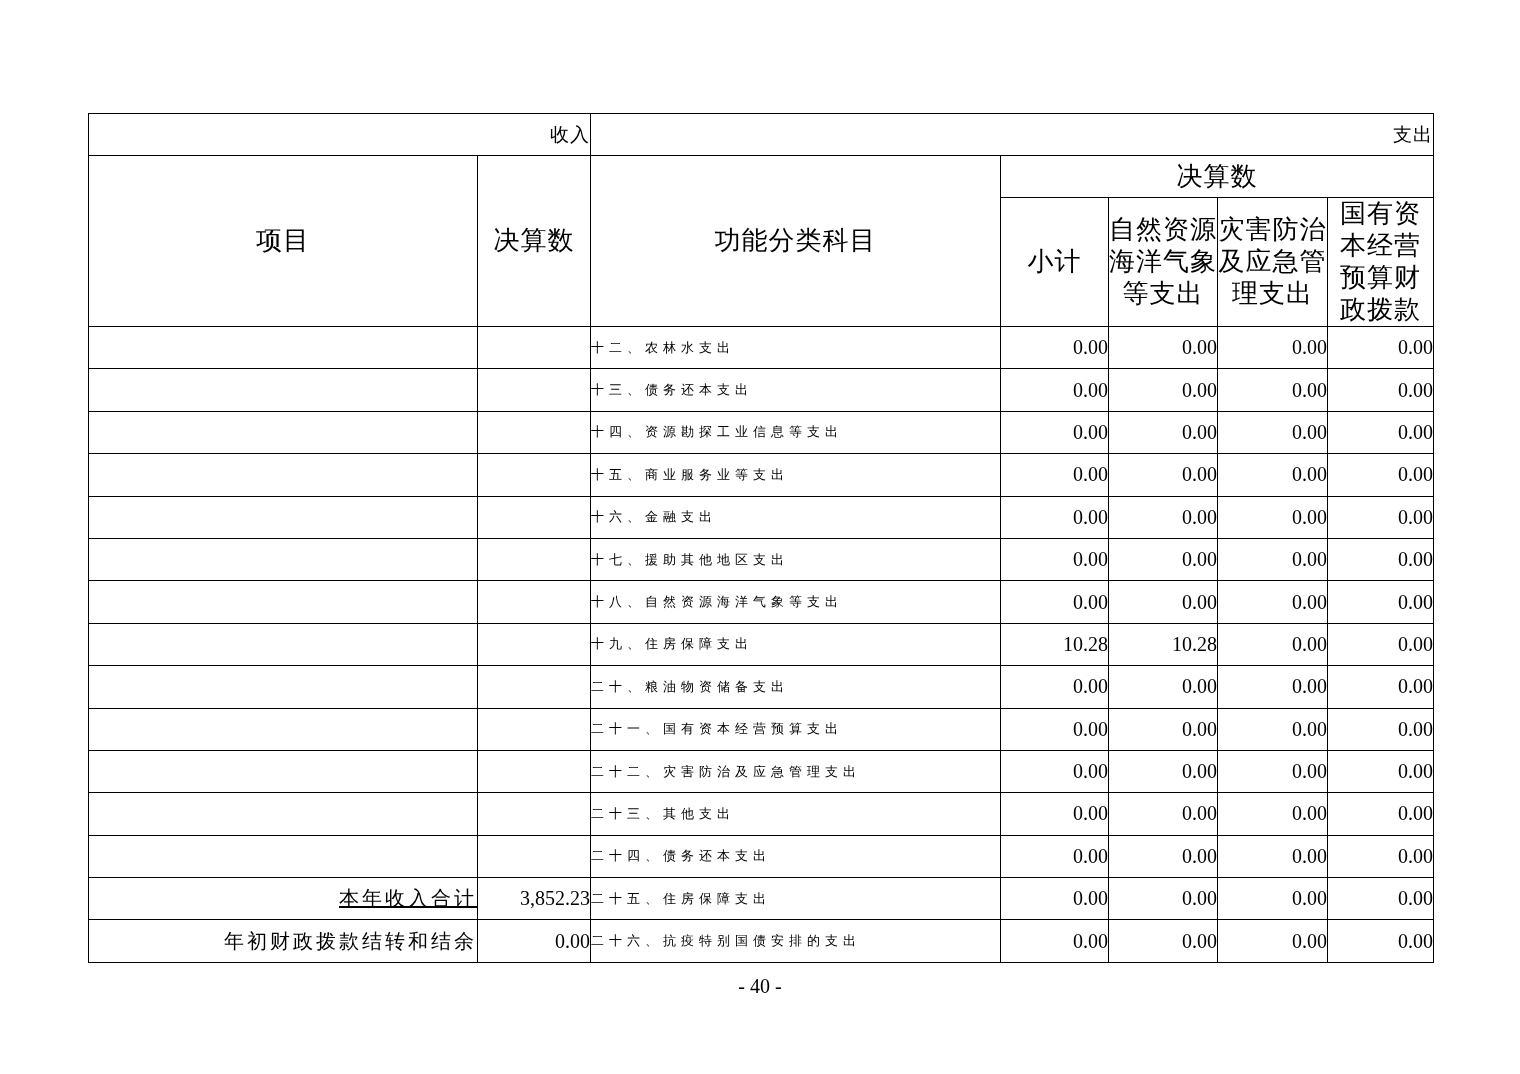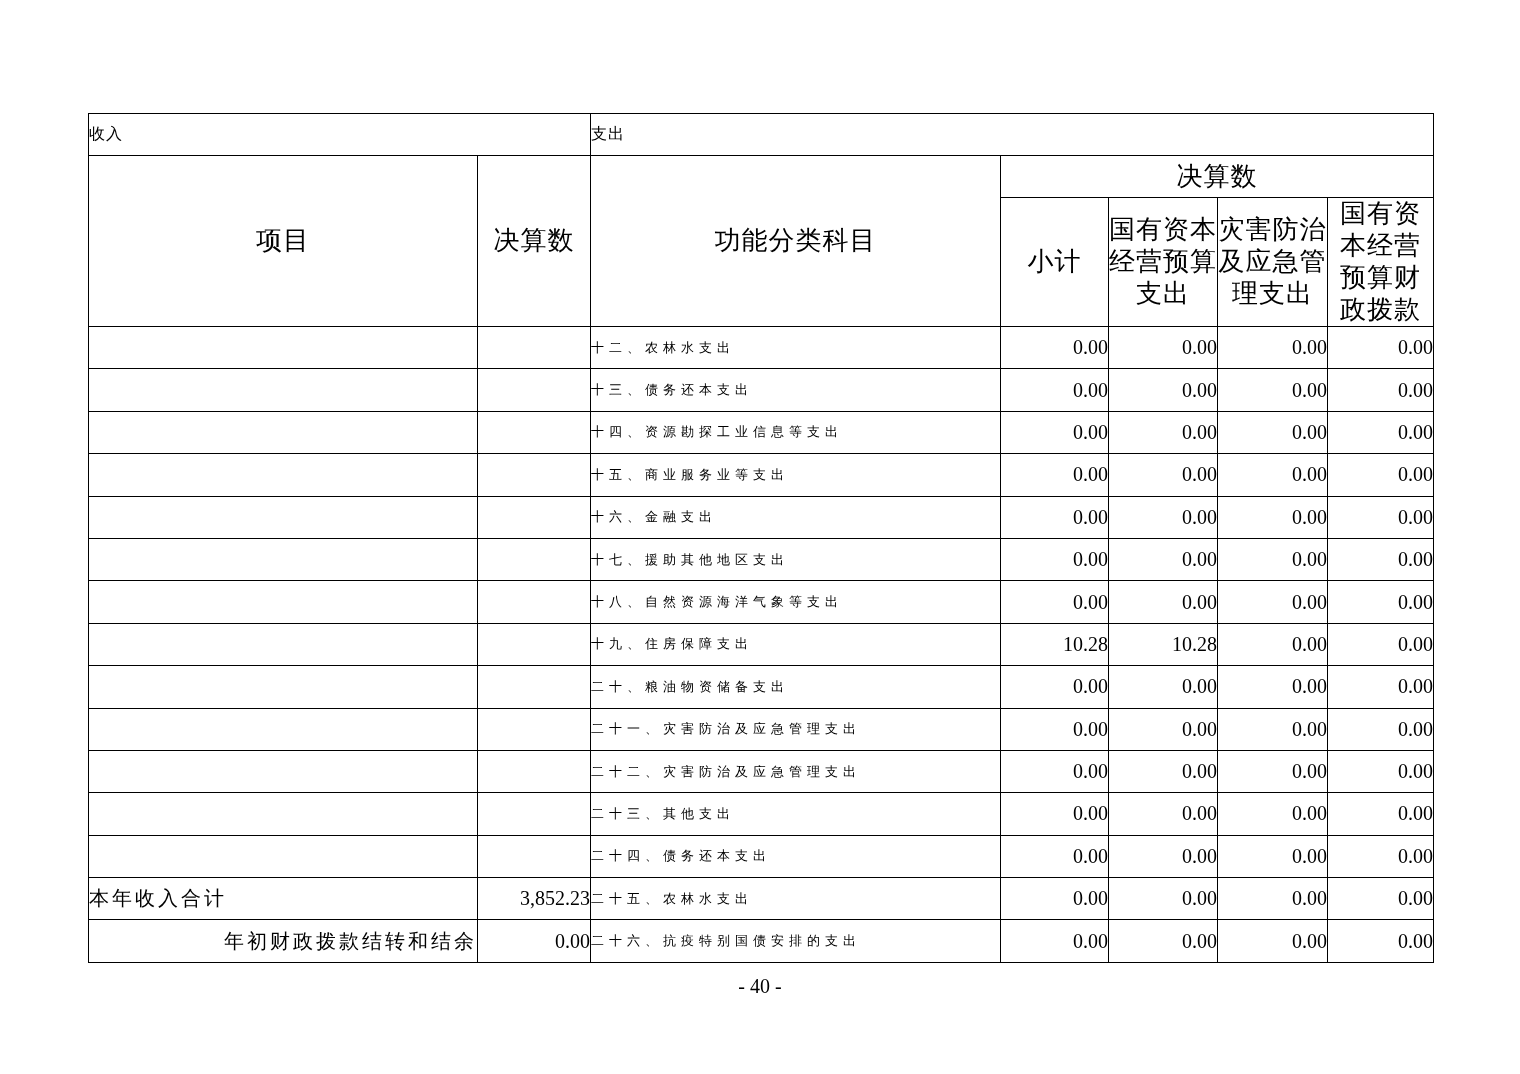--- a/index.html
+++ b/index.html
@@ -30,41 +30,42 @@
     vertical-align: middle;
     overflow: hidden;
     font-weight: normal;
   }
   tr.section-header-row { height: 42px; }
   tr.col-header-row { height: 42px; }
   tr.sub-header-row { height: 98px; }
   tr.data-row { height: 42.4px; }
 
   .section-header {
-    text-align: left;
-    font-size: 16px;
+    text-align: right;
+    font-size: 19px;
     font-weight: bold;
     letter-spacing: 1px;
   }
   .col-header {
     text-align: center;
     font-size: 26px;
     font-weight: bold;
     letter-spacing: 1px;
     line-height: 32px;
   }
   .item-cell {
     text-align: right;
     font-size: 20px;
     letter-spacing: 3px;
     padding-left: 8px;
   }
   .item-cell.center {
-    text-align: left;
-    padding-left: 0;
+    text-align: right;
+    padding-left: 8px;
+    text-decoration: underline;
   }
   .subject-cell {
     text-align: left;
     font-size: 13px;
     letter-spacing: 5px;
     padding-left: 10px;
   }
   .num-cell {
     text-align: right;
     font-size: 20px;
@@ -103,21 +104,21 @@
     </tr>
 
     <tr class="col-header-row">
       <td class="col-header" rowspan="2">项目</td>
       <td class="col-header" rowspan="2">决算数</td>
       <td class="col-header" rowspan="2">功能分类科目</td>
       <td class="col-header" colspan="4">决算数</td>
     </tr>
     <tr class="sub-header-row">
       <td class="col-header">小计</td>
-      <td class="col-header">国有资本经营预算支出</td>
+      <td class="col-header">自然资源海洋气象等支出</td>
       <td class="col-header">灾害防治及应急管理支出</td>
       <td class="col-header">国有资本经营预算财政拨款</td>
     </tr>
 
     <tr class="data-row">
       <td class="item-cell"></td>
       <td class="num-cell"></td>
       <td class="subject-cell">十二、农林水支出</td>
       <td class="num-cell">0.00</td>
       <td class="num-cell">0.00</td>
@@ -192,21 +193,21 @@
       <td class="num-cell"></td>
       <td class="subject-cell">二十、粮油物资储备支出</td>
       <td class="num-cell">0.00</td>
       <td class="num-cell">0.00</td>
       <td class="num-cell">0.00</td>
       <td class="num-cell">0.00</td>
     </tr>
     <tr class="data-row">
       <td class="item-cell"></td>
       <td class="num-cell"></td>
-      <td class="subject-cell">二十一、灾害防治及应急管理支出</td>
+      <td class="subject-cell">二十一、国有资本经营预算支出</td>
       <td class="num-cell">0.00</td>
       <td class="num-cell">0.00</td>
       <td class="num-cell">0.00</td>
       <td class="num-cell">0.00</td>
     </tr>
     <tr class="data-row">
       <td class="item-cell"></td>
       <td class="num-cell"></td>
       <td class="subject-cell">二十二、灾害防治及应急管理支出</td>
       <td class="num-cell">0.00</td>
@@ -228,21 +229,21 @@
       <td class="num-cell"></td>
       <td class="subject-cell">二十四、债务还本支出</td>
       <td class="num-cell">0.00</td>
       <td class="num-cell">0.00</td>
       <td class="num-cell">0.00</td>
       <td class="num-cell">0.00</td>
     </tr>
     <tr class="data-row">
       <td class="item-cell center">本年收入合计</td>
       <td class="num-cell">3,852.23</td>
-      <td class="subject-cell">二十五、农林水支出</td>
+      <td class="subject-cell">二十五、住房保障支出</td>
       <td class="num-cell">0.00</td>
       <td class="num-cell">0.00</td>
       <td class="num-cell">0.00</td>
       <td class="num-cell">0.00</td>
     </tr>
     <tr class="data-row">
       <td class="item-cell">年初财政拨款结转和结余</td>
       <td class="num-cell">0.00</td>
       <td class="subject-cell">二十六、抗疫特别国债安排的支出</td>
       <td class="num-cell">0.00</td>

